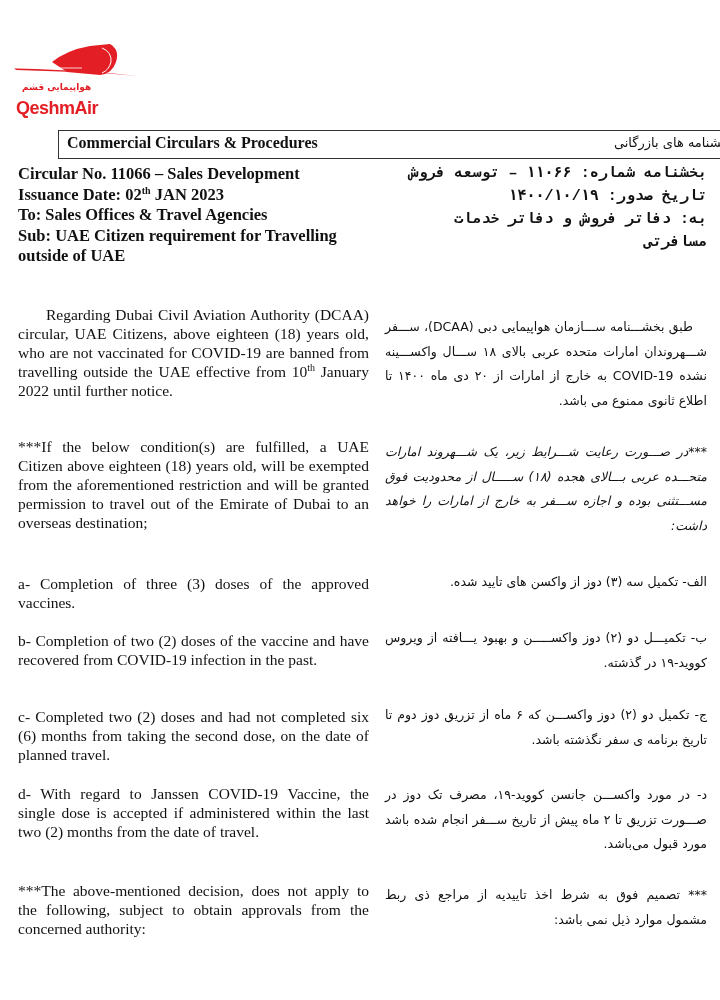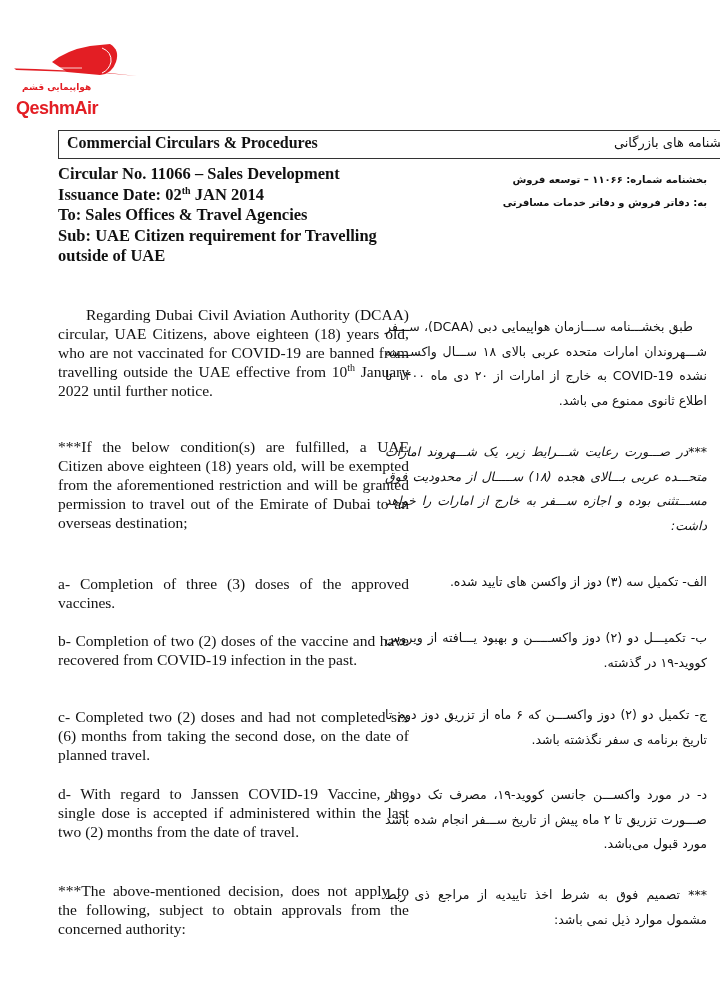--- a/index.html
+++ b/index.html
@@ -6,26 +6,26 @@
   body { width: 720px; height: 1000px; position: relative; overflow: hidden; color: #111; }
   .logo { position: absolute; left: 12px; top: 42px; width: 125px; height: 80px; }
   .logo svg { display: block; }
   .logo-fa { position: absolute; left: 22px; top: 82px; font-family: "DejaVu Sans", sans-serif; font-size: 9px; font-weight: bold; color: #e31e24; direction: rtl; }
   .logo-en { position: absolute; left: 16px; top: 98px; font-family: "Liberation Sans", sans-serif; font-size: 18px; font-weight: bold; color: #e31e24; letter-spacing: -0.5px; }
 
   .header-box { position: absolute; left: 58px; top: 130px; width: 720px; height: 29px; border: 1px solid #333; box-sizing: border-box; }
   .header-en { position: absolute; left: 8px; top: 3px; font-family: "Liberation Serif", serif; font-weight: bold; font-size: 16px; }
   .header-fa { position: absolute; right: 6px; top: 4px; font-family: "DejaVu Sans", sans-serif; font-weight: normal; font-size: 13px; direction: rtl; }
 
-  .col-en { position: absolute; left: 18px; width: 351px; font-family: "Liberation Serif", serif; margin-left: 40px; }
+  .col-en { position: absolute; left: 18px; width: 351px; font-family: "Liberation Serif", serif; }
   .col-fa { position: absolute; left: 385px; width: 322px; font-family: "DejaVu Sans", sans-serif; direction: rtl; text-align: right; }
 
   .meta-en { top: 164px; font-weight: bold; font-size: 16.5px; line-height: 20.5px; }
   .meta-en div { white-space: nowrap; }
-  .meta-fa { top: 168px; font-weight: bold; font-size: 10px; line-height: 23px; }
+  .meta-fa { top: 162px; font-weight: bold; font-size: 15px; line-height: 23px; font-family: Liberation Mono, monospace; }
 
   .para-en { font-size: 15.5px; line-height: 19px; text-align: justify; }
   .para-fa { font-size: 12.5px; line-height: 24.5px; text-align: justify; text-align-last: right; }
   .para-en sup, .meta-en sup { font-size: 10px; line-height: 0; }
   .indent { text-indent: 28px; }
 </style>
 </head>
 <body>
 
 <div class="logo">
@@ -39,27 +39,28 @@
 <div class="logo-fa">هواپیمایی قشم</div>
 <div class="logo-en">QeshmAir</div>
 
 <div class="header-box">
   <span class="header-en">Commercial Circulars &amp; Procedures</span>
   <span class="header-fa">رویه و بخشنامه های بازرگانی</span>
 </div>
 
 <div class="col-en meta-en">
   <div>Circular No. 11066 – Sales Development</div>
-  <div><span>Issuance Date: 02</span><sup>th</sup><span> JAN 2014</span></div>
+  <div><span>Issuance Date: 02</span><sup>th</sup><span> JAN 2023</span></div>
   <div>To: Sales Offices &amp;  Travel Agencies</div>
   <div style="white-space: normal;">Sub: UAE Citizen requirement for Travelling outside of UAE</div>
 </div>
 
 <div class="col-fa meta-fa">
   <div>بخشنامه شماره: ۱۱۰۶۶ – توسعه فروش</div>
+  <div>تاریخ صدور: ۱۴۰۰/۱۰/۱۹</div>
   <div>به: دفاتر فروش و دفاتر خدمات مسافرتی</div>
 </div>
 
 <div class="col-en para-en indent" style="top: 305px;"><span>Regarding Dubai Civil Aviation Authority (DCAA) circular, UAE Citizens, above eighteen (18) years old, who are not vaccinated for COVID-19 are banned from travelling outside the UAE effective from 10</span><sup>th</sup><span> January 2022 until further notice.</span></div>
 <div class="col-en para-en" style="top: 437px;">***If the below condition(s) are fulfilled, a UAE Citizen above eighteen (18) years old, will be exempted from the aforementioned restriction and will be granted permission to travel out of the Emirate of Dubai to an overseas destination;</div>
 <div class="col-en para-en" style="top: 574px;">a- Completion of three (3) doses of the approved vaccines.</div>
 <div class="col-en para-en" style="top: 631px;">b- Completion of two (2) doses of the vaccine and have recovered from COVID-19 infection in the past.</div>
 <div class="col-en para-en" style="top: 707px;">c- Completed two (2) doses and had not completed six (6) months from taking the second dose, on the date of planned travel.</div>
 <div class="col-en para-en" style="top: 784px;">d- With regard to Janssen COVID-19 Vaccine, the single dose is accepted if administered within the last two (2) months from the date of travel.</div>
 <div class="col-en para-en" style="top: 881px;">***The above-mentioned decision, does not apply to the following, subject to obtain approvals from the concerned authority:</div>

